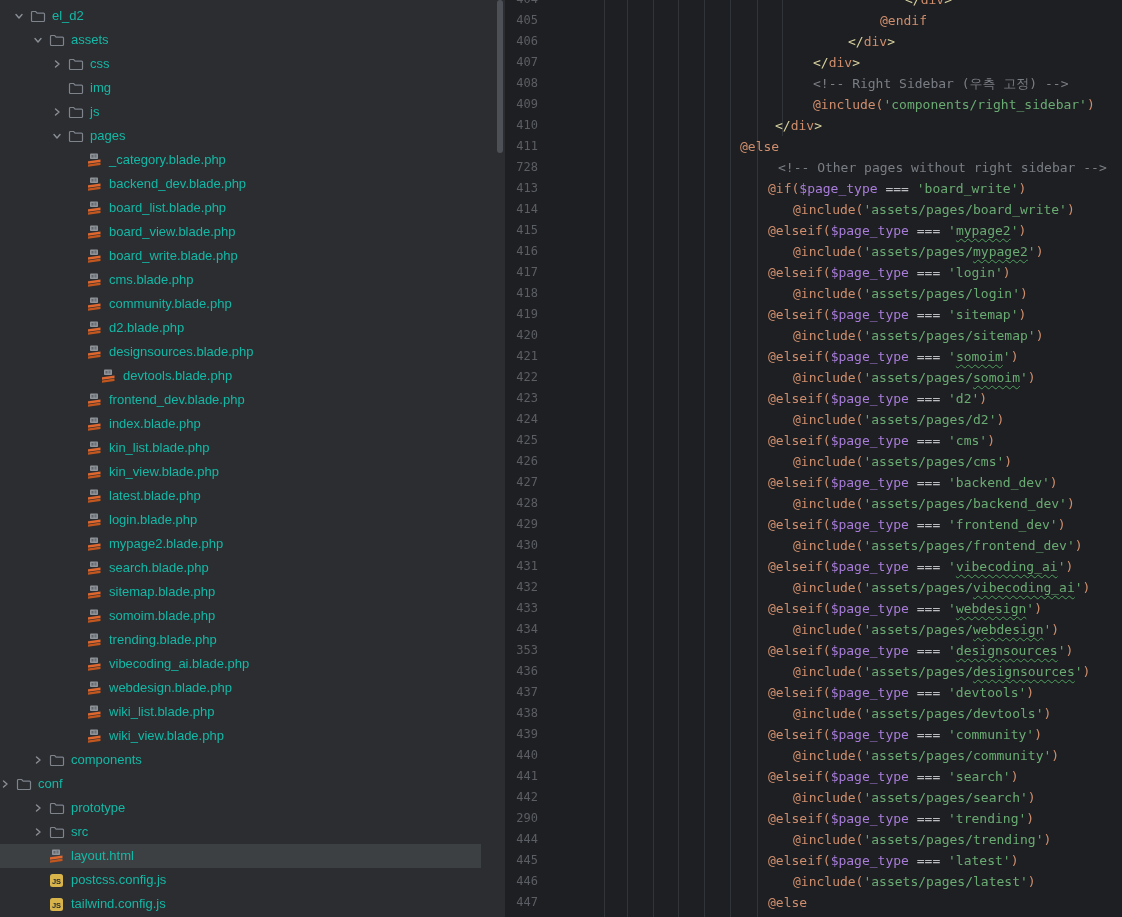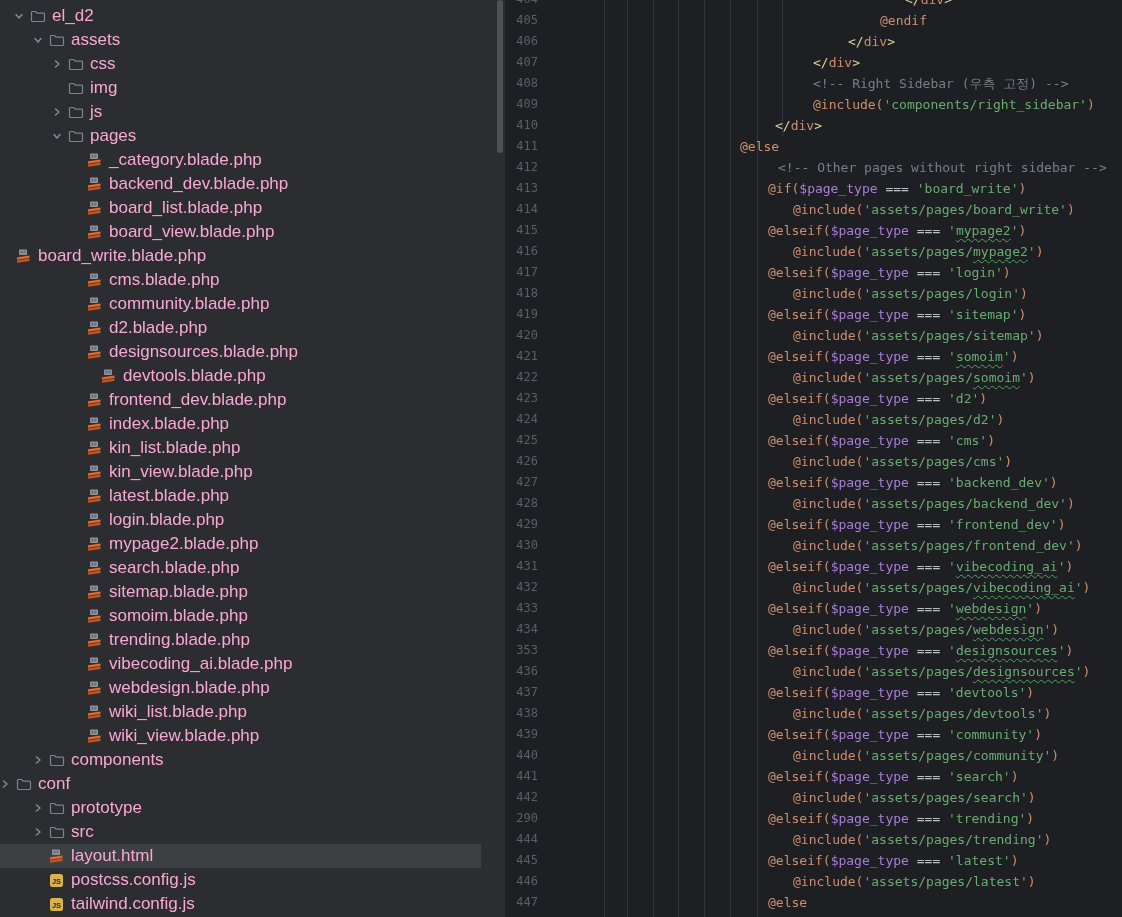--- a/index.html
+++ b/index.html
@@ -10,21 +10,21 @@
   #tree{position:absolute;left:0;top:0;width:505px;height:917px;
         background:#2b2d30;padding-top:4px;box-sizing:border-box;}
   .trow{position:relative;display:flex;align-items:center;height:24px;width:481px;
         box-sizing:border-box;white-space:nowrap;cursor:default;}
   .trow.selected{background:#3d4043;}
   .tchev{width:10px;height:24px;margin-right:6px;flex:none;display:flex;
          align-items:center;justify-content:center;}
   .tchev svg{display:block;}
   .ticon{width:16px;height:16px;margin-right:6px;flex:none;}
   .ticon svg{display:block;}
-  .tlabel{font-size:17px;color:#f9a8d4;line-height:24px;}
+  .tlabel{font-size:13px;color:#14b8a6;line-height:24px;}
 
   #tree-scroll{position:absolute;left:497px;top:0;width:6px;height:153px;
                border-radius:3px;background:#4d5057;}
 
   
   #editor{position:absolute;left:505px;top:0;width:617px;height:917px;
           background:#1e1f22;overflow:hidden;}
   .guide{position:absolute;top:0;width:1px;height:917px;background:#313438;}
   .guide.partial{height:136px;}
   #lines{position:relative;margin-top:-11px;}
@@ -168,21 +168,21 @@
           <svg width="16" height="16" viewBox="0 0 16 16">
             <rect x="3" y="1.5" width="8" height="5.5" rx="0.8" fill="#8f939a"></rect>
             <rect x="4.5" y="3" width="2" height="2.5" fill="#63666d"></rect>
             <rect x="7.5" y="2.5" width="2" height="3" fill="#6d7077"></rect>
             <path d="M1 9.2 l12.5 -1.8 v2.6 l-12.5 1.8 z" fill="#e0672e"></path>
             <path d="M1 12.4 l12.5 -1.8 v2.4 l-12.5 1.8 z" fill="#c2561f"></path>
           </svg>
         </span>
         <span class="tlabel">board_view.blade.php</span>
       </div>
-      <div class="trow" style=" text-align: center;">
+      <div class="trow" style="padding-left: 71px; text-align: center;">
         <span class="tchev"></span>
         <span class="ticon">
           <svg width="16" height="16" viewBox="0 0 16 16">
             <rect x="3" y="1.5" width="8" height="5.5" rx="0.8" fill="#8f939a"></rect>
             <rect x="4.5" y="3" width="2" height="2.5" fill="#63666d"></rect>
             <rect x="7.5" y="2.5" width="2" height="3" fill="#6d7077"></rect>
             <path d="M1 9.2 l12.5 -1.8 v2.6 l-12.5 1.8 z" fill="#e0672e"></path>
             <path d="M1 12.4 l12.5 -1.8 v2.4 l-12.5 1.8 z" fill="#c2561f"></path>
           </svg>
         </span>
@@ -573,21 +573,21 @@
         </div>
         <div class="cline">
           <span class="gut">410</span>
           <span class="ctext" style="padding-left: 222px;"><span class="seg-br">&lt;/</span><span class="seg-tag">div</span><span class="seg-br">&gt;</span></span>
         </div>
         <div class="cline">
           <span class="gut">411</span>
           <span class="ctext" style="padding-left: 187px;"><span class="seg-dir">@else</span></span>
         </div>
         <div class="cline">
-          <span class="gut">412</span>
+          <span class="gut">728</span>
           <span class="ctext" style="padding-left: 225px;"><span class="seg-com">&lt;!-- Other pages without right sidebar --&gt;</span></span>
         </div>
         <div class="cline">
           <span class="gut">413</span>
           <span class="ctext" style="padding-left: 215px;"><span class="seg-dir">@if(</span><span class="seg-var">$page_type</span><span class="seg-op"> === </span><span class="seg-str">'board_write'</span><span class="seg-dir">)</span></span>
         </div>
         <div class="cline">
           <span class="gut">414</span>
           <span class="ctext" style="padding-left: 240px;"><span class="seg-dir">@include(</span><span class="seg-str">'assets/pages/board_write'</span><span class="seg-dir">)</span></span>
         </div>

